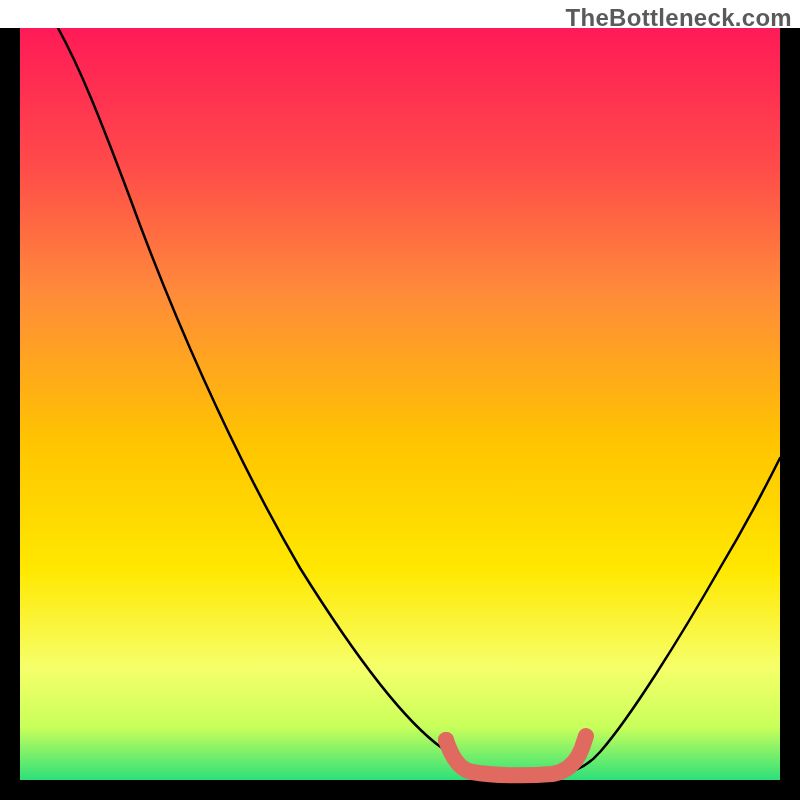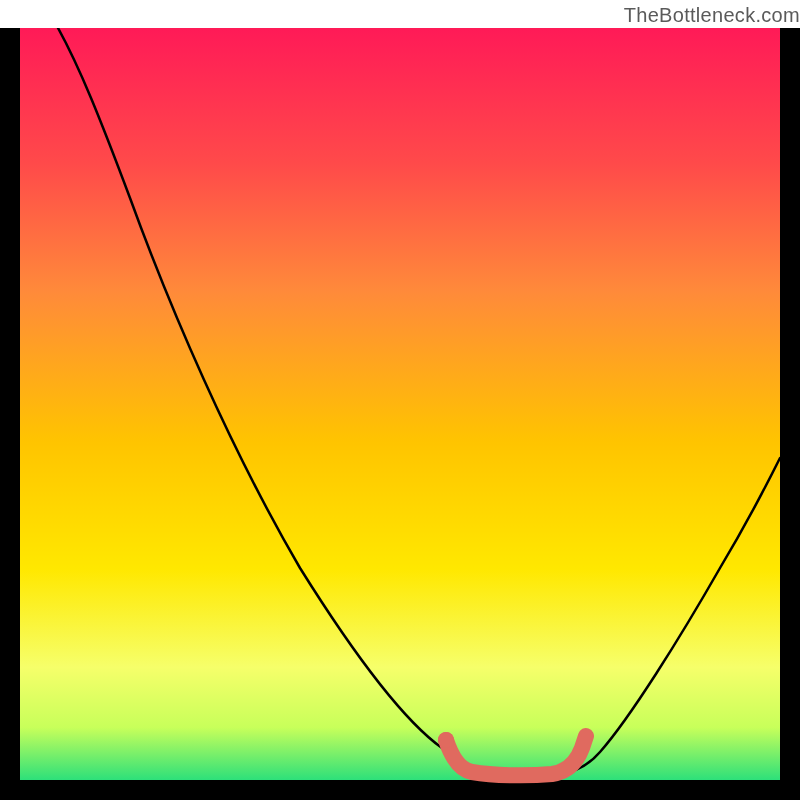--- a/index.html
+++ b/index.html
@@ -9,23 +9,23 @@
     font-family: Arial, Helvetica, sans-serif;
   }
   .wrap {
     width: 800px;
     height: 800px;
     position: relative;
   }
   .attrib {
     position: absolute;
     top: 4px;
-    right: 0;
-    font-size: 20px;
-    font-weight: normal;
+    right: 8px;
+    font-size: 24px;
+    font-weight: bold;
     color: #5a5a5a;
     letter-spacing: 0.3px;
   }
   .chart {
     position: absolute;
     left: 0;
     top: 28px;
     width: 800px;
     height: 772px;
   }

